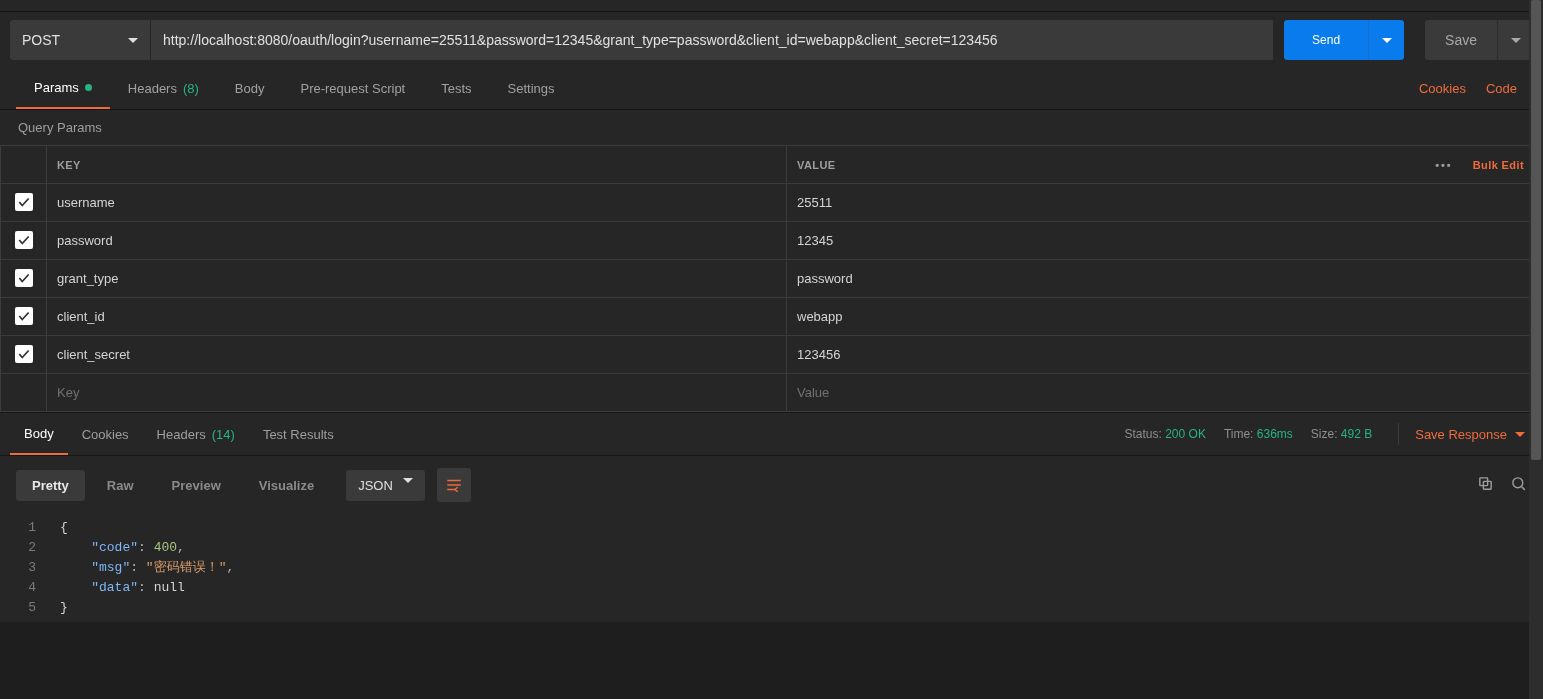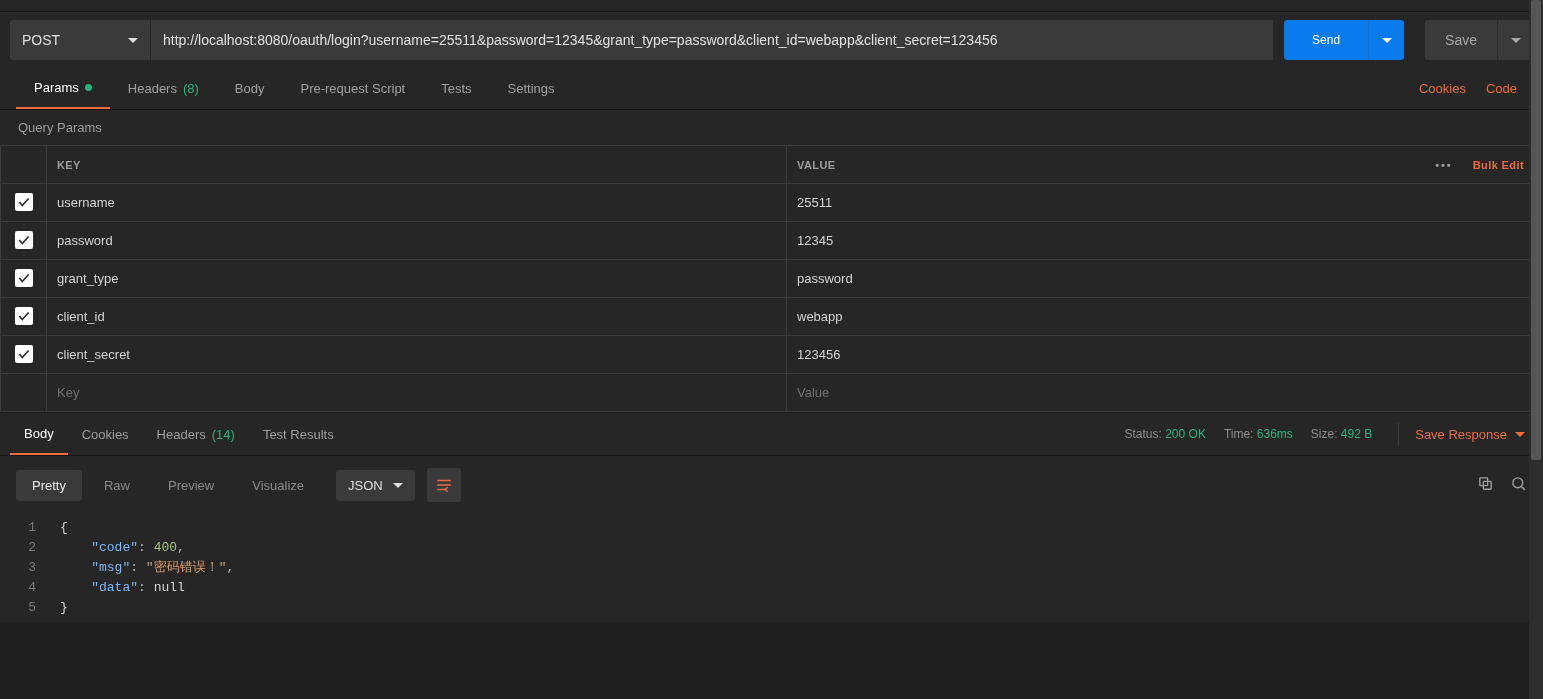--- a/index.html
+++ b/index.html
@@ -182,28 +182,29 @@
     align-items: center;
     padding: 12px 16px;
     gap: 6px;
     background: #262626;
   }
   .view-tab {
     padding: 8px 16px;
     color: #8a8a8a;
     cursor: pointer;
     font-size: 13px;
+    font-weight: bold;
   }
   .view-tab.active {
     background: #3a3a3a;
     color: #e8e8e8;
     border-radius: 3px;
   }
   .format-select {
-    display:flex; align-items:center; gap:10px;
+    display:flex; gap:10px;
     background: #3a3a3a;
     color: #e0e0e0;
     padding: 8px 12px;
     border-radius: 3px;
     margin-left: 10px;
     cursor: pointer;
   }
   .wrap-btn {
     background: #3a3a3a;
     width: 34px; height: 34px;

